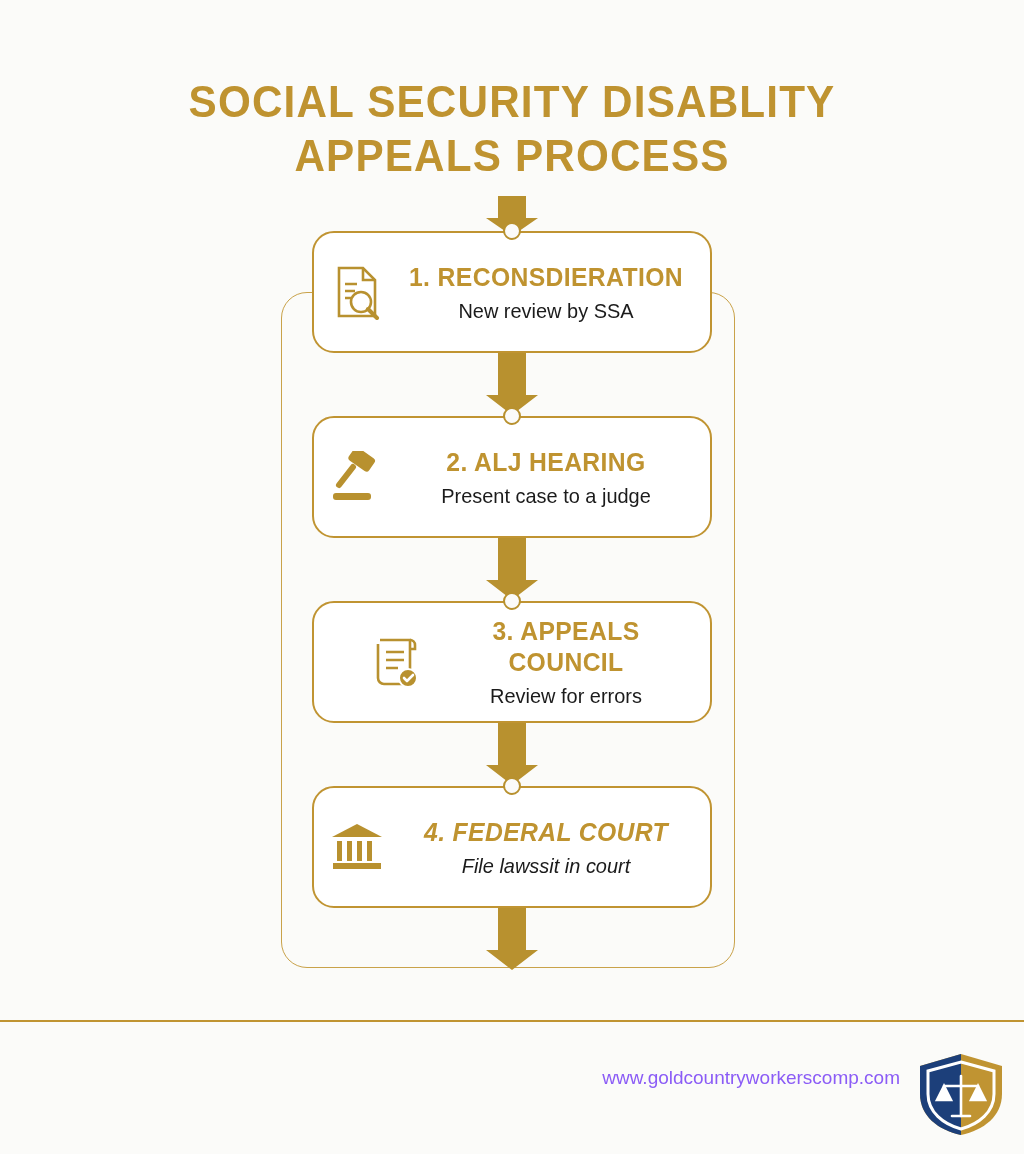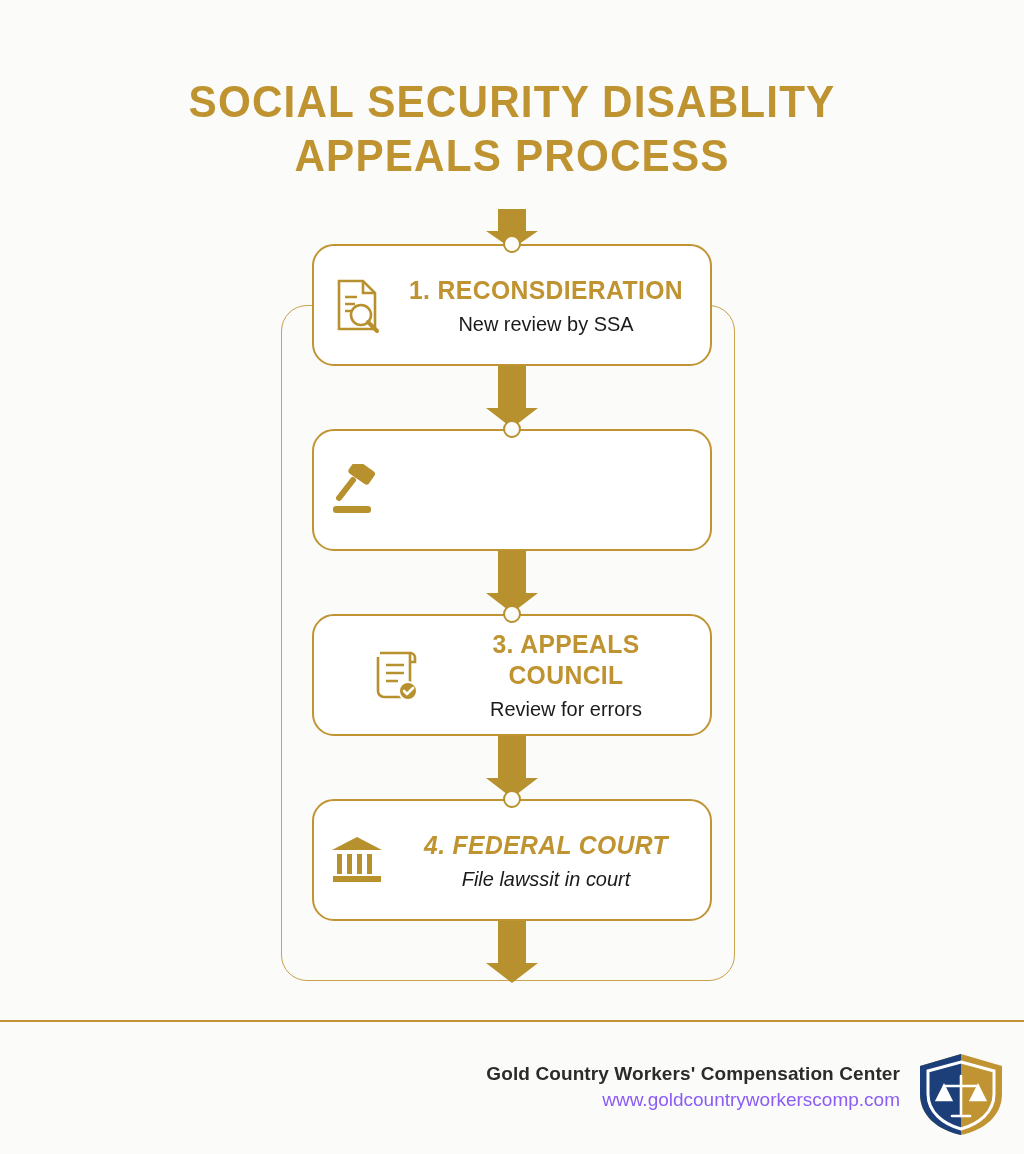--- a/index.html
+++ b/index.html
@@ -31,21 +31,21 @@
     letter-spacing: 1.2px;
     color: #bf9330;
     line-height: 1.22;
     text-transform: uppercase;
     transform: scaleX(0.96);
   }
 
   
   .flow {
     position: absolute;
-    top: 209px;
+    top: 196px;
     left: 0;
     width: 1024px;
     height: 800px;
   }
 
   
   .bracket {
     position: absolute;
     left: 281px;
     top: 96px;
@@ -210,20 +210,24 @@
   <div class="node-dot" style="top:211px;"></div>
 
   <div class="card" style="top:220px;">
     <div class="card-icon">
       <svg width="56" height="52" viewBox="0 0 56 52" fill="none" stroke="#b8912f" stroke-width="2.6" stroke-linejoin="round">
         <rect x="22" y="2" width="22" height="13" rx="2" transform="rotate(35 33 8)" fill="#b8912f"></rect>
         <path d="M24 16 L10 34" stroke-width="6" stroke-linecap="round"></path>
         <rect x="4" y="42" width="38" height="7" rx="3" fill="#b8912f" stroke="none"></rect>
       </svg>
     </div>
+    <div class="card-text">
+      <div class="card-title">2. ALJ Hearing</div>
+      <div class="card-sub">Present case to a judge</div>
+    </div>
   </div>
 
   <div class="arrow" style="top:342px;">
     <svg width="72" height="62" viewBox="0 0 72 62">
       <polygon points="22,0 50,0 50,42 62,42 36,62 10,42 22,42" fill="#b8912f"></polygon>
     </svg>
   </div>
   <div class="node-dot" style="top:396px;"></div>
 
   <div class="card" style="top:405px;padding-left:40px;">
@@ -269,21 +273,20 @@
   <div class="arrow" style="top:712px;">
     <svg width="72" height="62" viewBox="0 0 72 62">
       <polygon points="22,0 50,0 50,42 62,42 36,62 10,42 22,42" fill="#b8912f"></polygon>
     </svg>
   </div>
 </div>
 
 <div class="footer-rule"></div>
 <div class="footer">
   <div class="footer-text">
-    <div class="footer-name">Gold Country Workers' Compensation Center</div>
     <div class="footer-url">www.goldcountryworkerscomp.com</div>
   </div>
   <div class="logo">
     <svg width="98" height="88" viewBox="0 0 98 88">
       <path d="M49 4 L90 16 V44 C90 66 72 80 49 85 C26 80 8 66 8 44 V16 Z" fill="#c09432"></path>
       <path d="M49 4 L8 16 V44 C8 66 26 80 49 85 Z" fill="#1c3f7a"></path>
       <path d="M49 12 L82 21 V44 C82 62 67 74 49 79 C31 74 16 62 16 44 V21 Z" fill="none" stroke="#ffffff" stroke-width="3"></path>
       <g stroke="#ffffff" stroke-width="2.6" fill="none" stroke-linecap="round">
         <path d="M49 26 V66"></path>
         <path d="M32 36 H66"></path>

